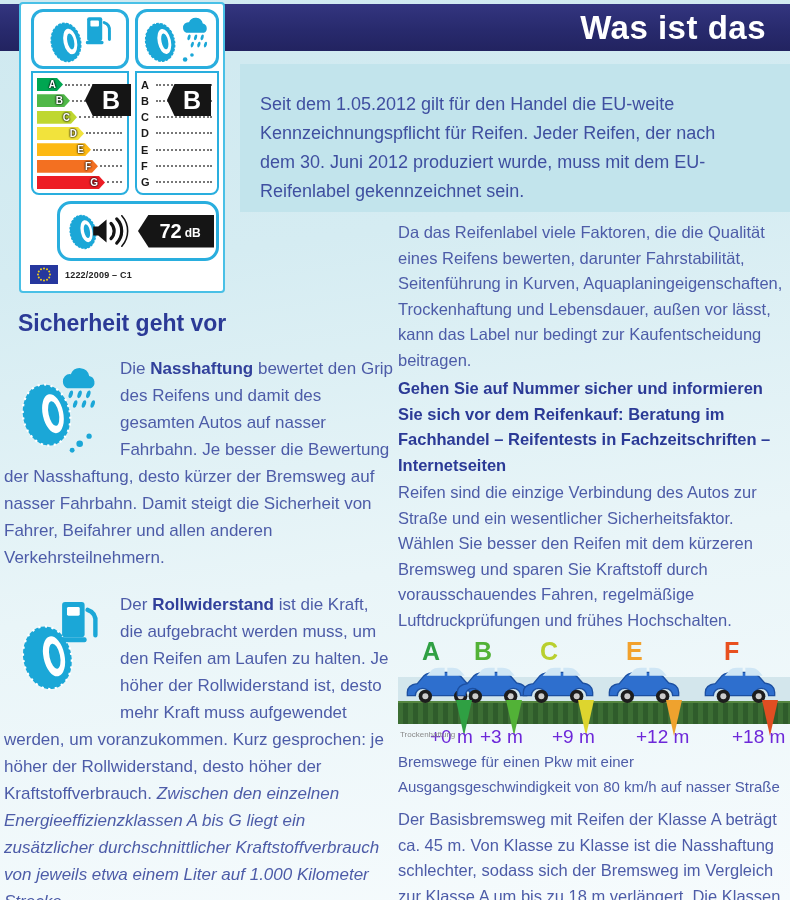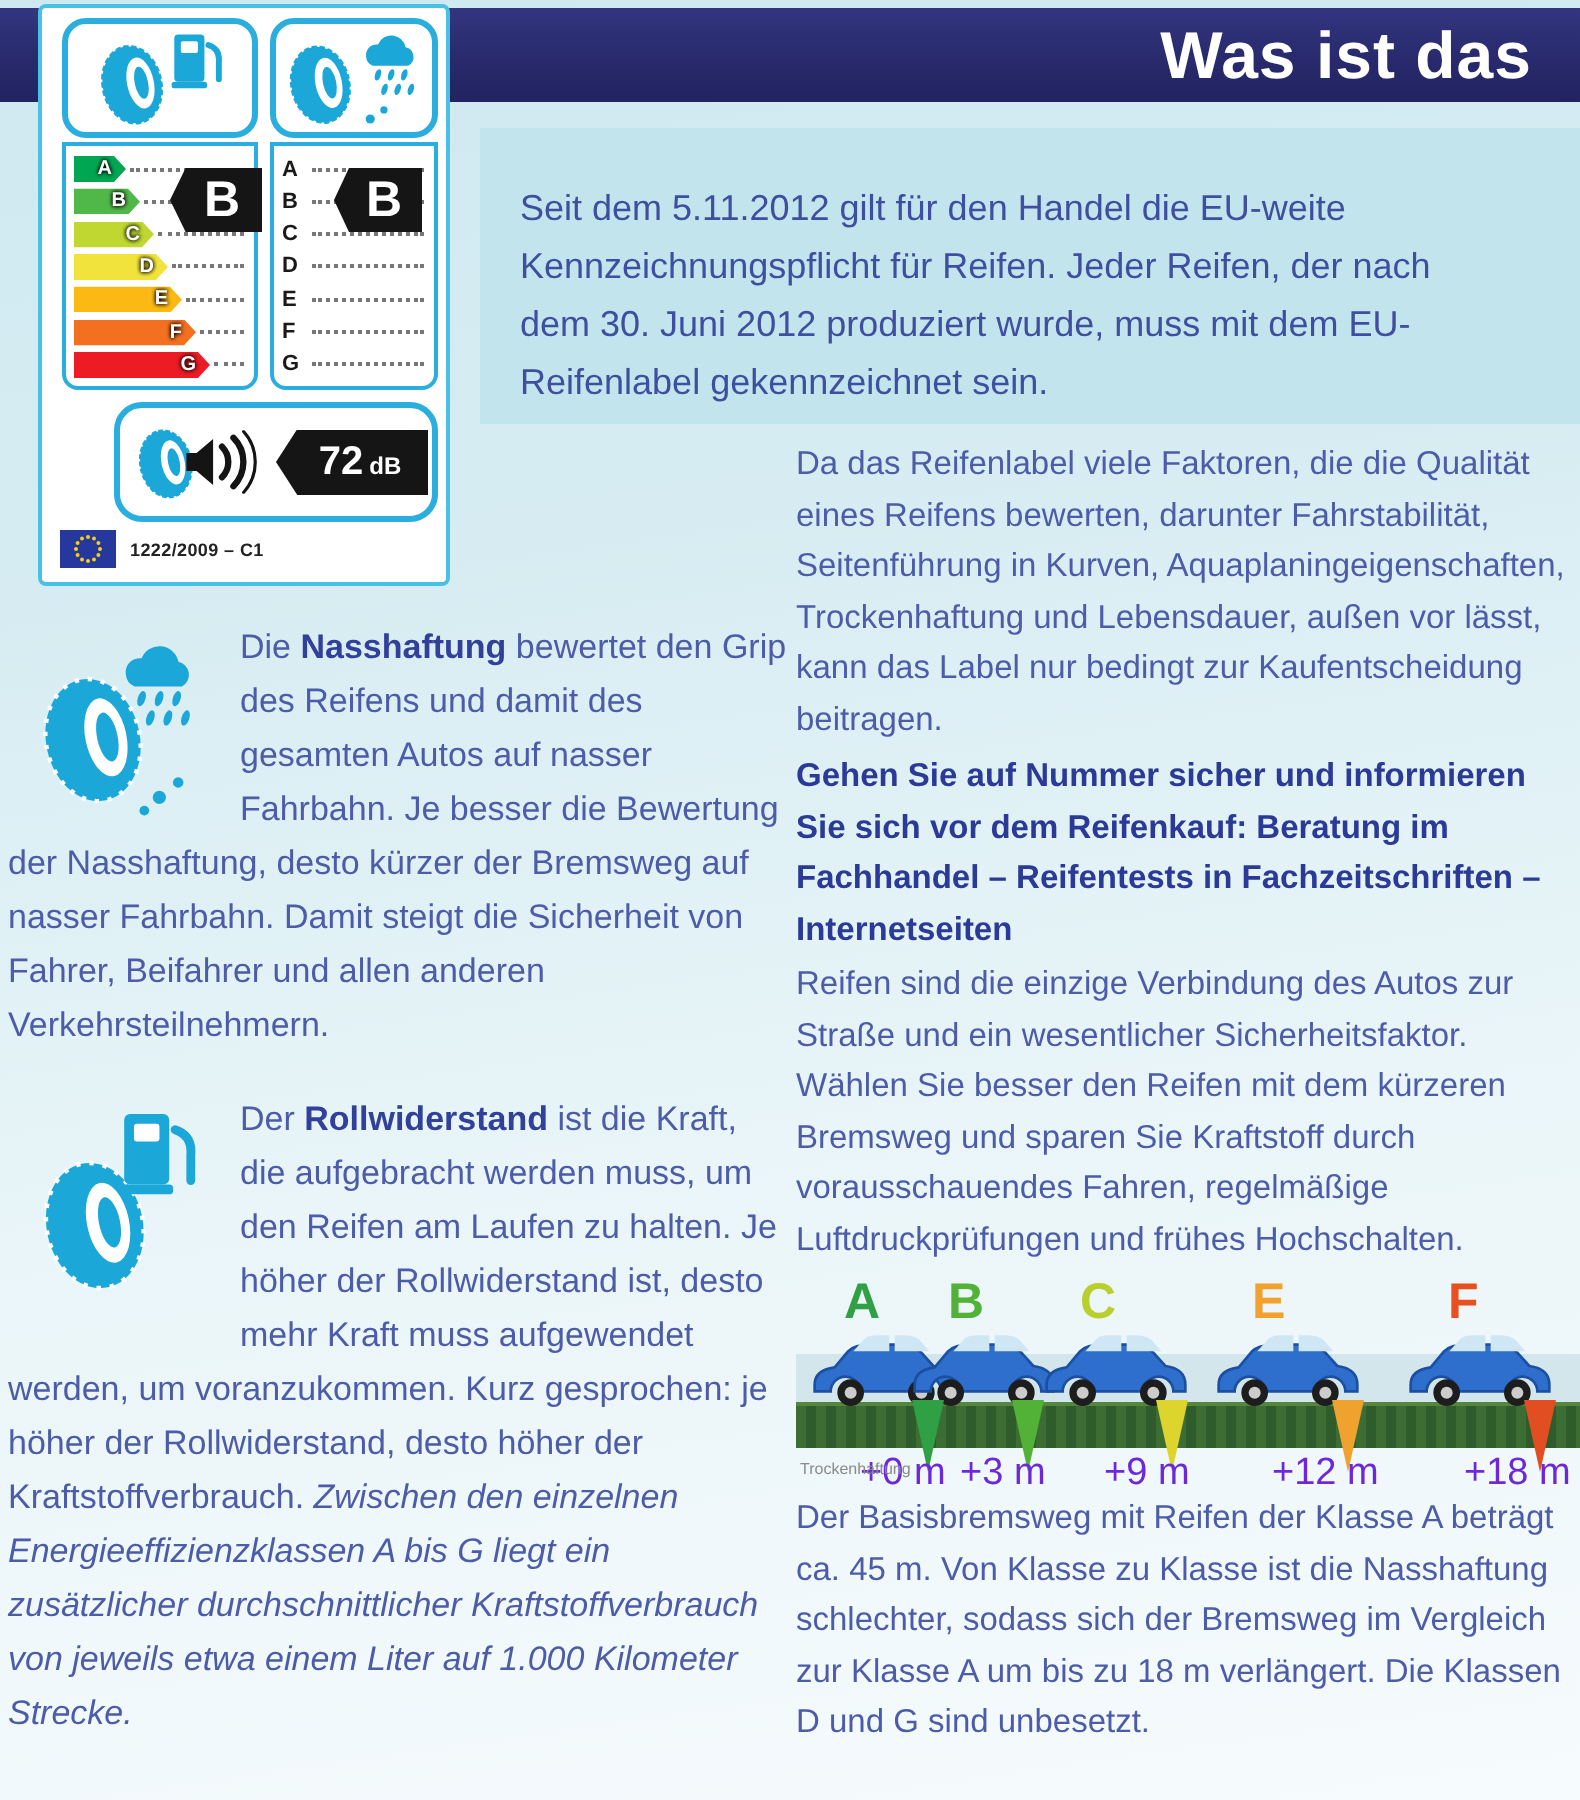--- a/index.html
+++ b/index.html
@@ -128,21 +128,21 @@
         <circle cx="88" cy="47" r="4.5" fill="#cccccc"></circle>
     </symbol>
   </defs>
 </svg>
 
 <div class="banner">
   <span class="t-reg">Was ist das</span>
 </div>
 
 <div class="introbox">
-  <p>Seit dem 5.11.2012 gilt für den Handel die EU-weite Kennzeichnungspflicht für Reifen. Jeder Reifen, der nach dem 30. Juni 2012 produziert wurde, muss mit dem EU-Reifenlabel gekennzeichnet sein.</p>
+  <p>Seit dem 1.05.2012 gilt für den Handel die EU-weite Kennzeichnungspflicht für Reifen. Jeder Reifen, der nach dem 30. Juni 2012 produziert wurde, muss mit dem EU-Reifenlabel gekennzeichnet sein.</p>
 </div>
 
 <div class="card">
   <div class="tbox tbox1">
     <svg viewBox="0 0 100 70" width="90" height="54">
       <use href="#tire" x="4" y="8" width="62" height="62"></use>
       <use href="#pump" x="58" y="2" width="34" height="42"></use>
     </svg>
   </div>
   <div class="tbox tbox2">
@@ -244,20 +244,21 @@
         <circle cx="8.8" cy="12.5" r="1"></circle>
       <circle cx="8" cy="9.5" r="1"></circle>
         <circle cx="8.8" cy="6.5" r="1"></circle>
         <circle cx="11" cy="4.3" r="1"></circle>
     </g>
   </svg>
   <div class="reg">1222/2009 – C1</div>
 </div>
 
 <div class="leftcol">
+  <h2>Sicherheit geht vor</h2>
 
   <p class="sec">
     <svg class="sec-icon" viewBox="0 0 100 100" width="94" height="94">
       <use href="#tire" x="0" y="18" width="78" height="78"></use>
       <use href="#raincloud" x="42" y="0" width="56" height="56"></use>
       <circle cx="72" cy="88" r="3.5" fill="#1ba7d7"></circle>
         <circle cx="82" cy="80" r="2.8" fill="#1ba7d7"></circle>
         <circle cx="64" cy="95" r="2.6" fill="#1ba7d7"></circle>
     </svg><span>Die </span><span class="term">Nasshaftung</span><span> bewertet den Grip des Reifens und damit des gesamten Autos auf nasser Fahrbahn. Je besser die Bewertung der Nasshaftung, desto kürzer der Bremsweg auf nasser Fahrbahn. Damit steigt die Sicherheit von Fahrer, Beifahrer und allen anderen Verkehrsteilnehmern.</span>
   </p>
@@ -310,14 +311,15 @@
 
     <span class="dist" style="left:32px">+0 m</span>
     <span class="dist" style="left:82px">+3 m</span>
     <span class="dist" style="left:154px">+9 m</span>
     <span class="dist" style="left:238px">+12 m</span>
     <span class="dist" style="left:334px">+18 m</span>
 
     <span class="baselbl">Trockenhaftung</span>
   </div>
 
+  <p class="caption">Bremswege für einen Pkw mit einer Ausgangsgeschwindigkeit von 80 km/h auf nasser Straße</p>
   <p>Der Basisbremsweg mit Reifen der Klasse A beträgt ca. 45 m. Von Klasse zu Klasse ist die Nasshaftung schlechter, sodass sich der Bremsweg im Vergleich zur Klasse A um bis zu 18 m verlängert. Die Klassen D und G sind unbesetzt.</p>
 </div>
 
 </body></html>

